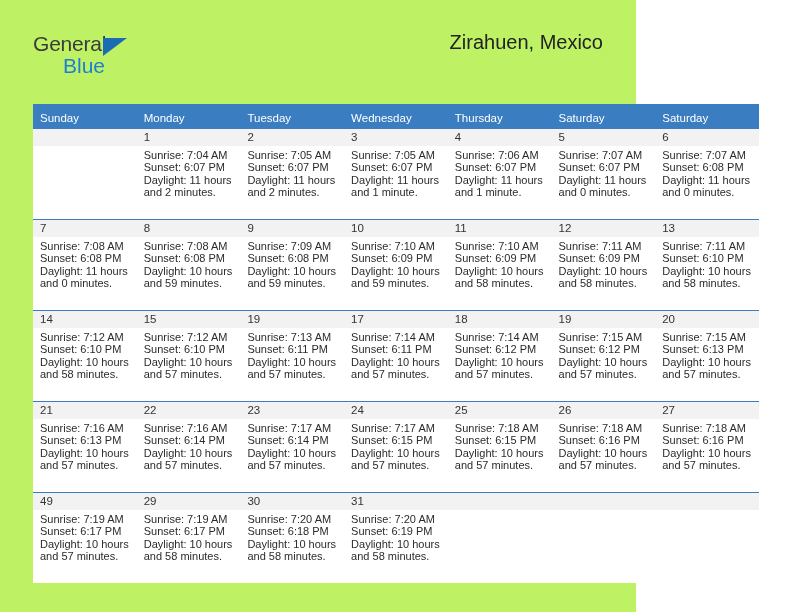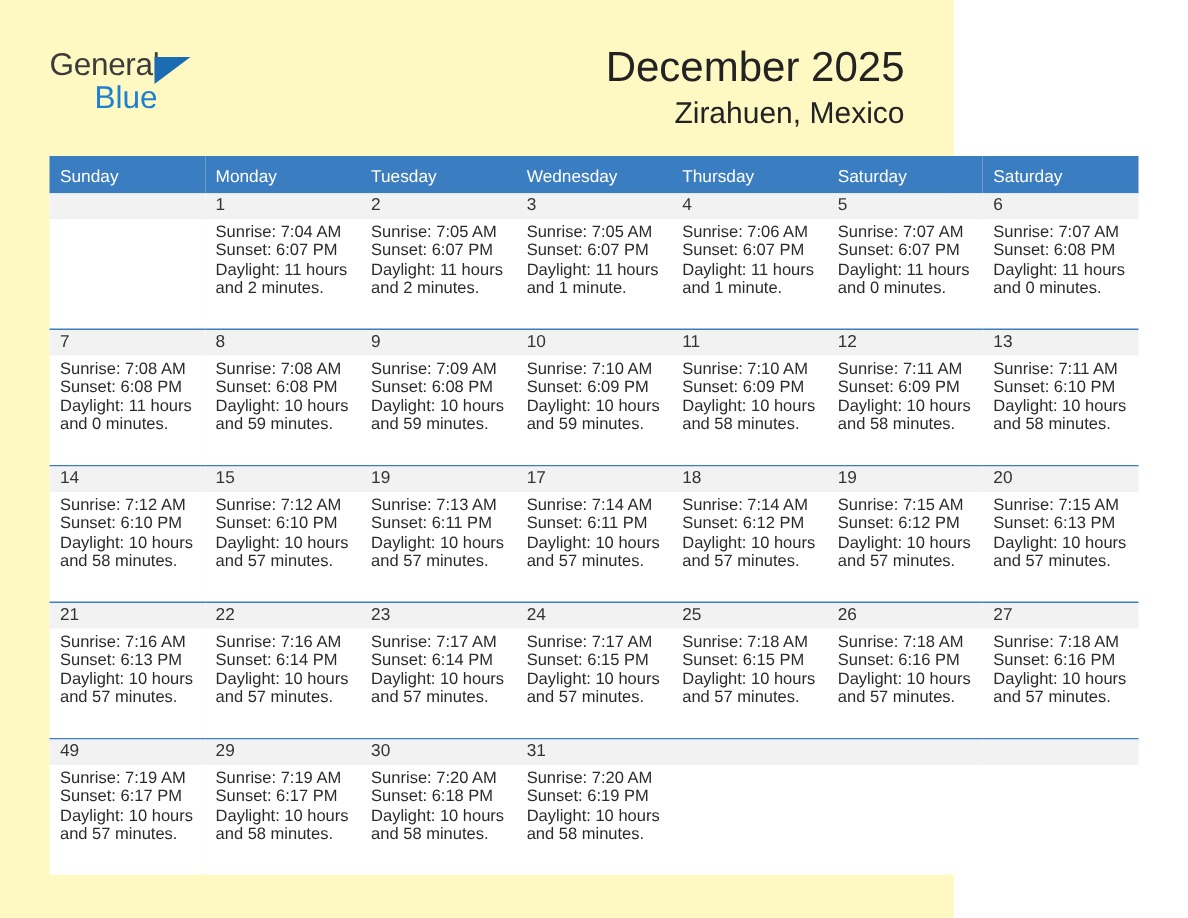--- a/index.html
+++ b/index.html
@@ -8,21 +8,21 @@
     padding: 0;
     width: 792px;
     height: 612px;
     background: #ffffff;
     font-family: "Liberation Sans", sans-serif;
   }
   .page {
     position: relative;
     width: 636px;
     height: 612px;
-    background: #fef9c3;
+    background: #bef264;
   }
 
   
   .header {
     position: absolute;
     left: 33px;
     top: 28px;
     right: 33px;
     height: 70px;
   }
@@ -145,21 +145,20 @@
 
   <div class="header">
 
     <div class="brand">
       <span class="brand-general">General</span>
       <span class="brand-triangle"></span>
       <span class="brand-blue">Blue</span>
     </div>
 
     <div class="title-block">
-      <h1 class="cal-title">December 2025</h1>
       <p class="cal-subtitle">Zirahuen, Mexico</p>
     </div>
 
   </div>
 
   <div class="calendar">
     <table class="cal">
       <thead>
         <tr>
           <th>Sunday</th>

